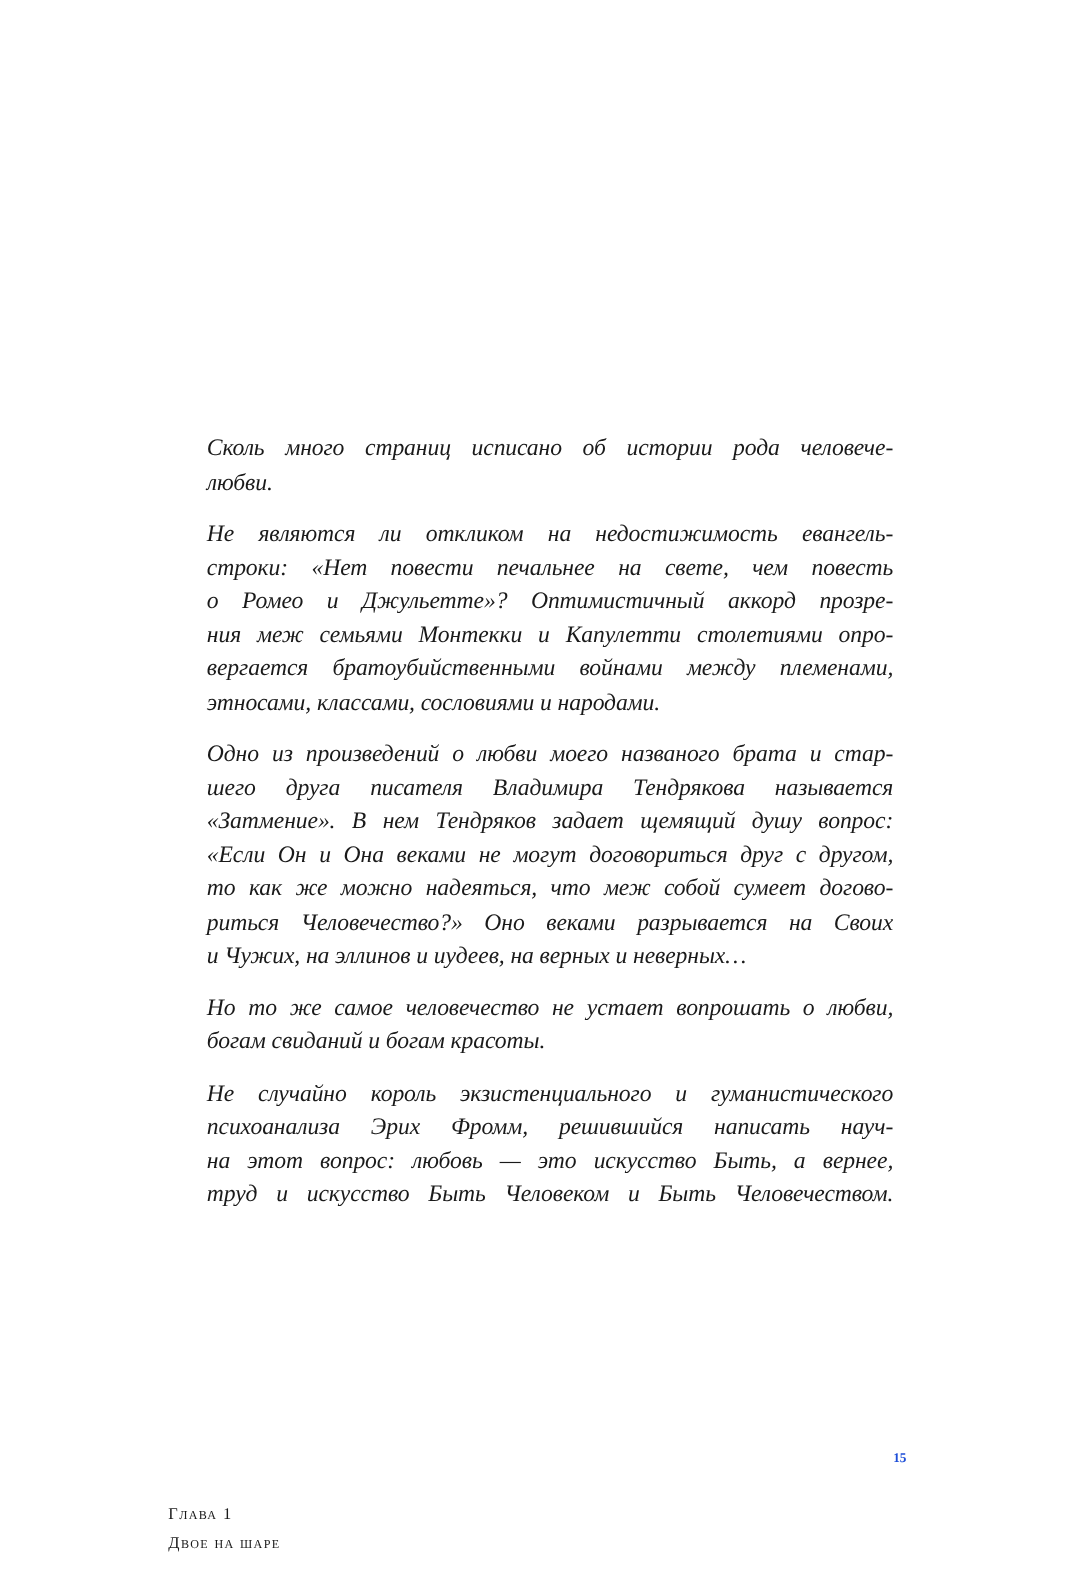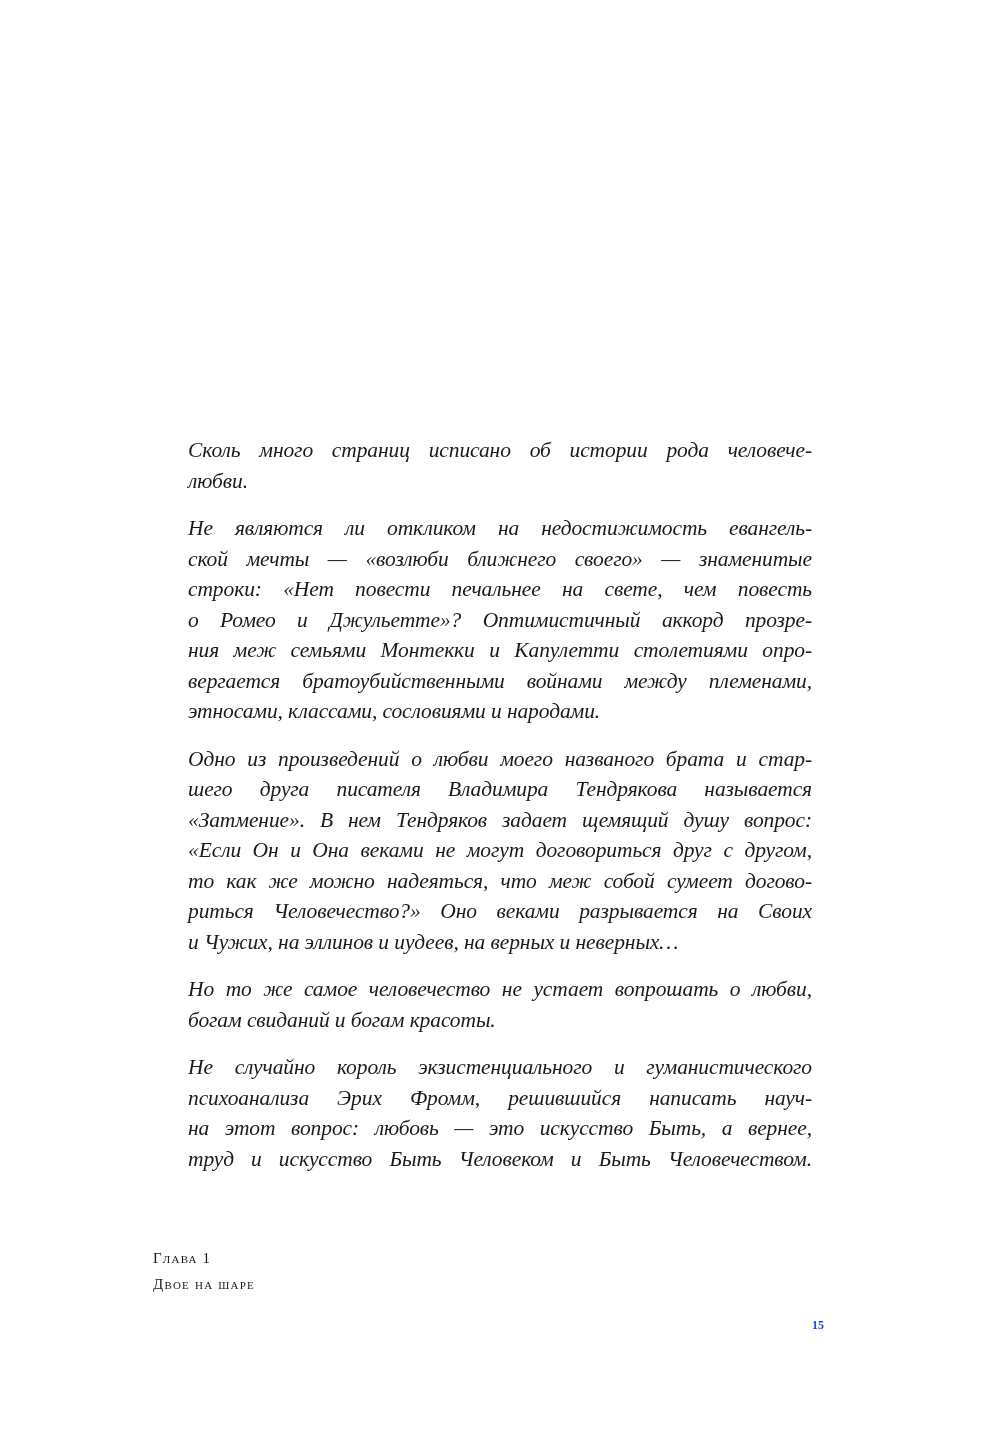--- a/index.html
+++ b/index.html
@@ -13,21 +13,20 @@
       position: relative;
       overflow: hidden;
       color: #1a1a1a;
       font-family: "Liberation Serif", "DejaVu Serif", serif;
     }
     .text-block {
       position: absolute;
       left: 188px;
       top: 392px;
       width: 624px;
-      margin-top: 43px;
     }
     .para {
       font-style: italic;
       font-size: 21.5px;
       line-height: 30.5px;
       margin: 0 0 17px 0;
       text-align: justify;
       text-align-last: left;
       hyphens: manual;
       letter-spacing: -0.1px;
@@ -37,21 +36,21 @@
       text-align: justify;
       text-align-last: justify;
       white-space: nowrap;
     }
     .line.last {
       text-align-last: left;
     }
     .footer-left {
       position: absolute;
       left: 153px;
-      top: 1245px;
+      top: 1364px;
       font-size: 15px;
       line-height: 26px;
       font-variant: small-caps;
       letter-spacing: 1.2px;
       color: #1a1a1a;
     }
     .footer-left div { display: block; }
     .page-number {
       position: absolute;
       left: 812px;
@@ -65,21 +64,20 @@
 </head>
 <body>
 
 <div class="text-block">
   <p class="para">
     <span class="line">Сколь много страниц исписано об истории рода человече-</span>
     <span class="line last">любви.</span>
   </p>
   <p class="para">
     <span class="line">Не являются ли откликом на недостижимость евангель-</span>
-    <span class="line">ской мечты — «возлюби ближнего своего» — знаменитые</span>
     <span class="line">строки: «Нет повести печальнее на свете, чем повесть</span>
     <span class="line">о Ромео и Джульетте»? Оптимистичный аккорд прозре-</span>
     <span class="line">ния меж семьями Монтекки и Капулетти столетиями опро-</span>
     <span class="line">вергается братоубийственными войнами между племенами,</span>
     <span class="line last">этносами, классами, сословиями и народами.</span>
   </p>
   <p class="para">
     <span class="line">Одно из произведений о любви моего названого брата и стар-</span>
     <span class="line">шего друга писателя Владимира Тендрякова называется</span>
     <span class="line">«Затмение». В нем Тендряков задает щемящий душу вопрос:</span>

